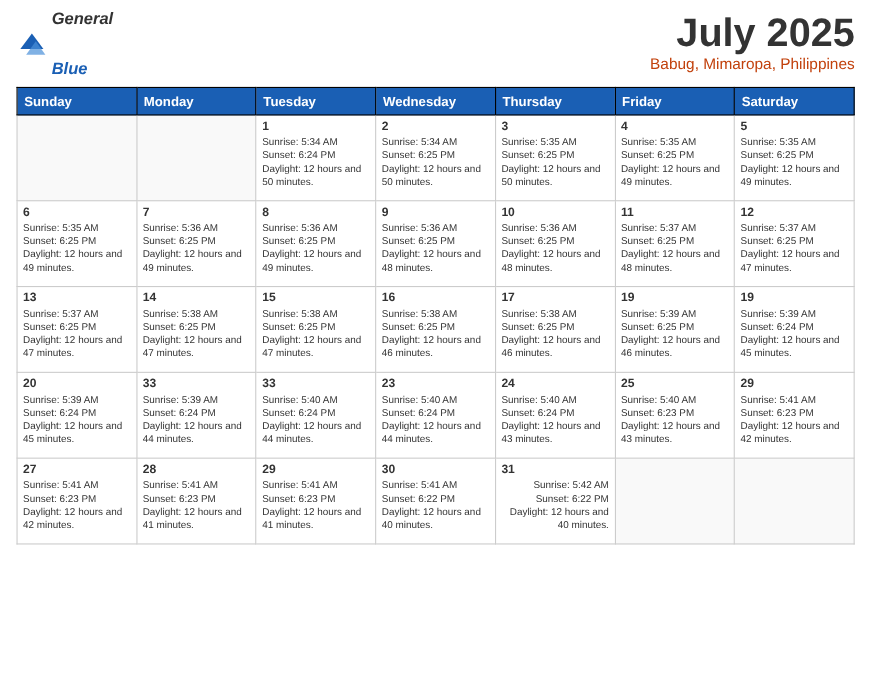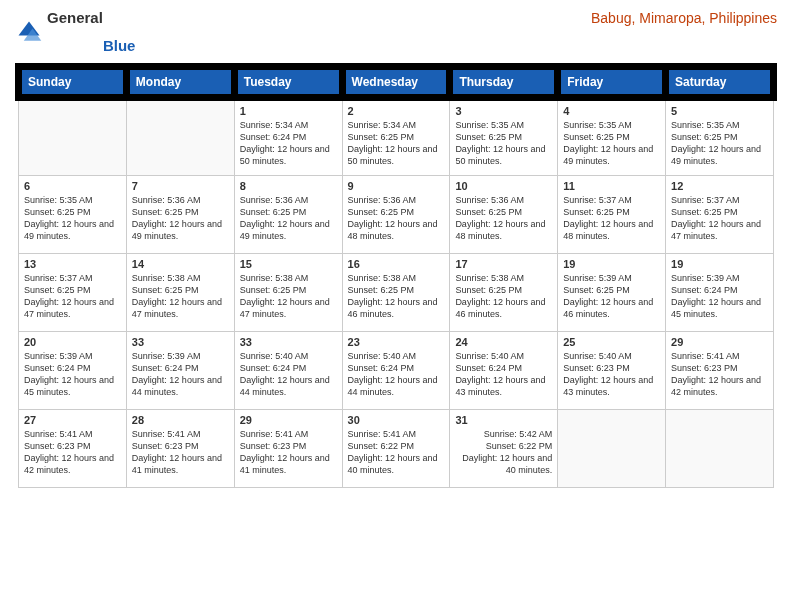--- a/index.html
+++ b/index.html
@@ -22,22 +22,23 @@
       align-items: flex-start;
       margin-bottom: 8px;
     }
     .logo {
       display: flex;
       align-items: center;
       gap: 4px;
     }
     .logo-text {
       display: flex;
-      flex-direction: row;
+      flex-direction: column;
       line-height: 1.1;
+      font-style: italic;
     }
     .logo-general {
       font-size: 15px;
       font-weight: bold;
       color: #333;
     }
     .logo-blue {
       font-size: 15px;
       font-weight: bold;
       color: #1a5fb4;
@@ -65,21 +66,21 @@
       border-collapse: collapse;
       border: 1px solid #ccc;
     }
     .calendar th {
       background: #1a5fb4;
       color: #fff;
       font-size: 12px;
       font-weight: bold;
       text-align: left;
       padding: 5px 6px;
-      border: 7px solid #000000;
+      border: 1px solid #000000;
     }
     .calendar td {
       width: calc(100% / 7);
       vertical-align: top;
       border: 1px solid #ccc;
       padding: 4px 5px;
       height: 80px;
       background: #fff;
       font-size: 9.5px;
       color: #333;
@@ -111,20 +112,21 @@
       <svg class="logo-icon" viewBox="0 0 32 32">
         <polygon points="16,4 28,20 4,20" fill="#1a5fb4"></polygon>
         <polygon points="20,12 30,26 10,26" fill="#4a90d9" opacity="0.7"></polygon>
       </svg>
       <div class="logo-text">
         <span class="logo-general">General</span>
         <span class="logo-blue">Blue</span>
       </div>
     </div>
     <div class="title-block">
+      <div class="main-title">July 2025</div>
       <div class="subtitle">Babug, Mimaropa, Philippines</div>
     </div>
   </div>
 
   <table class="calendar">
     <thead>
       <tr>
       <th>Sunday</th>
           <th>Monday</th>
           <th>Tuesday</th>

